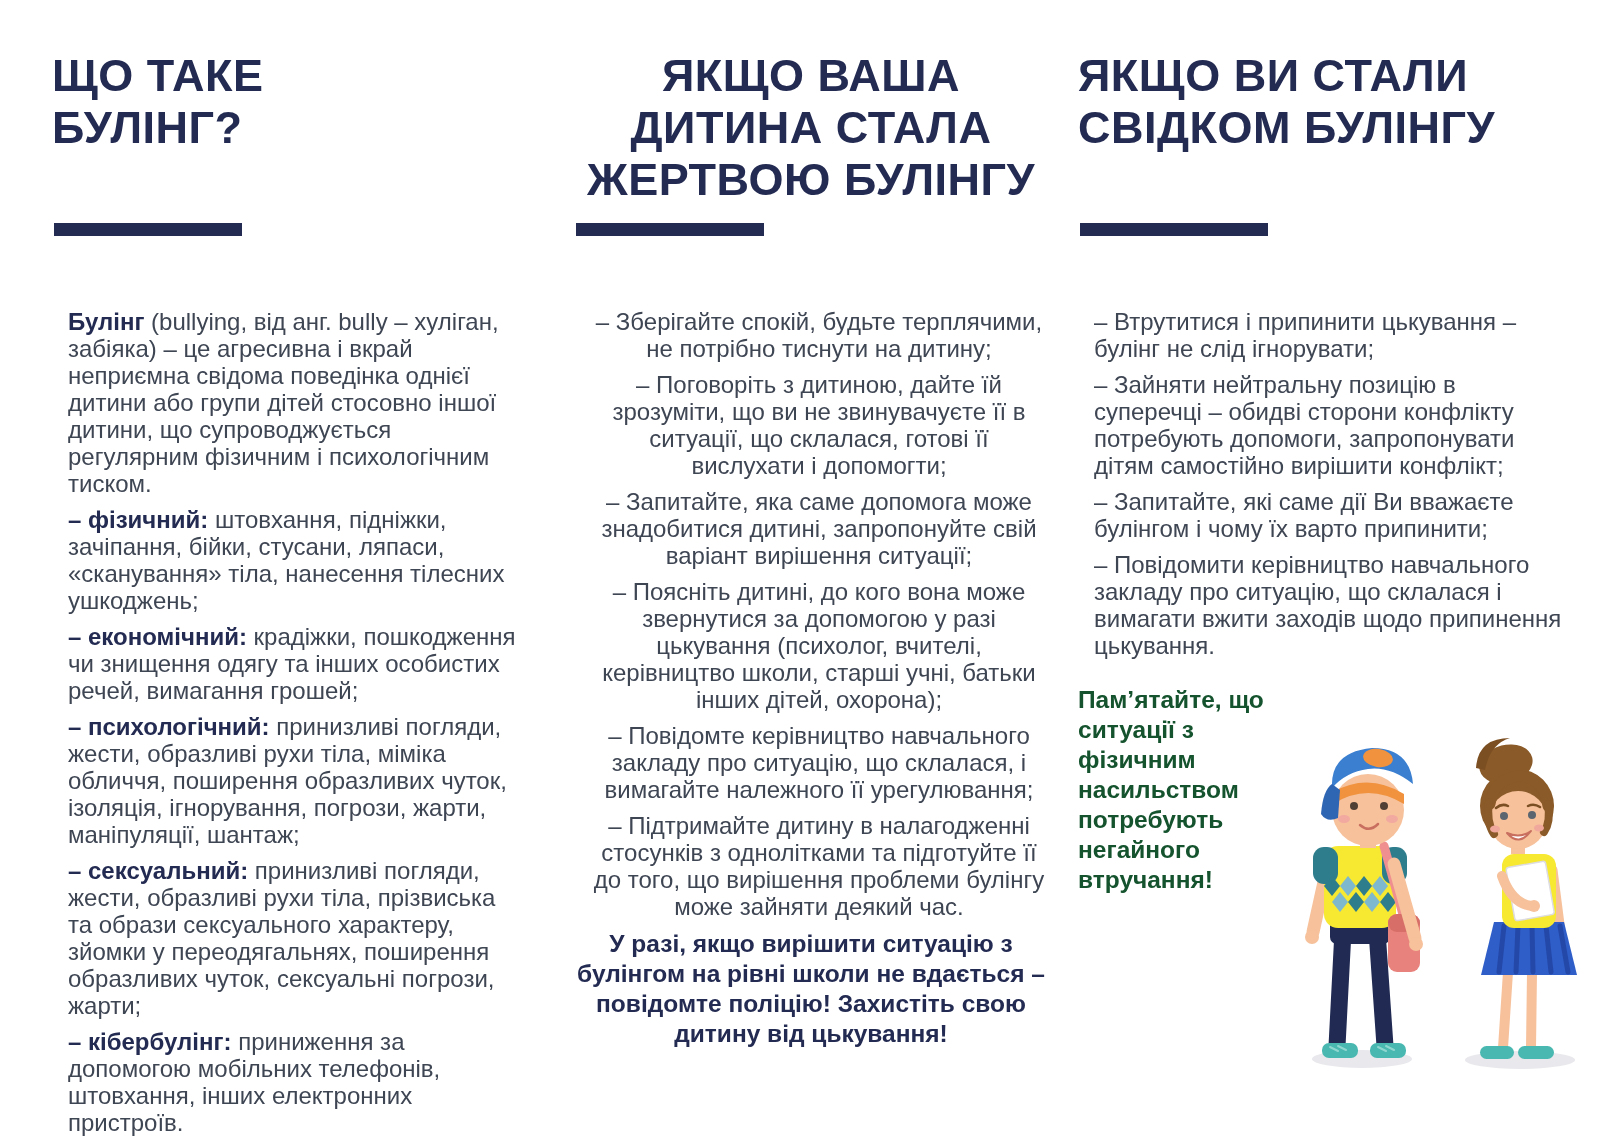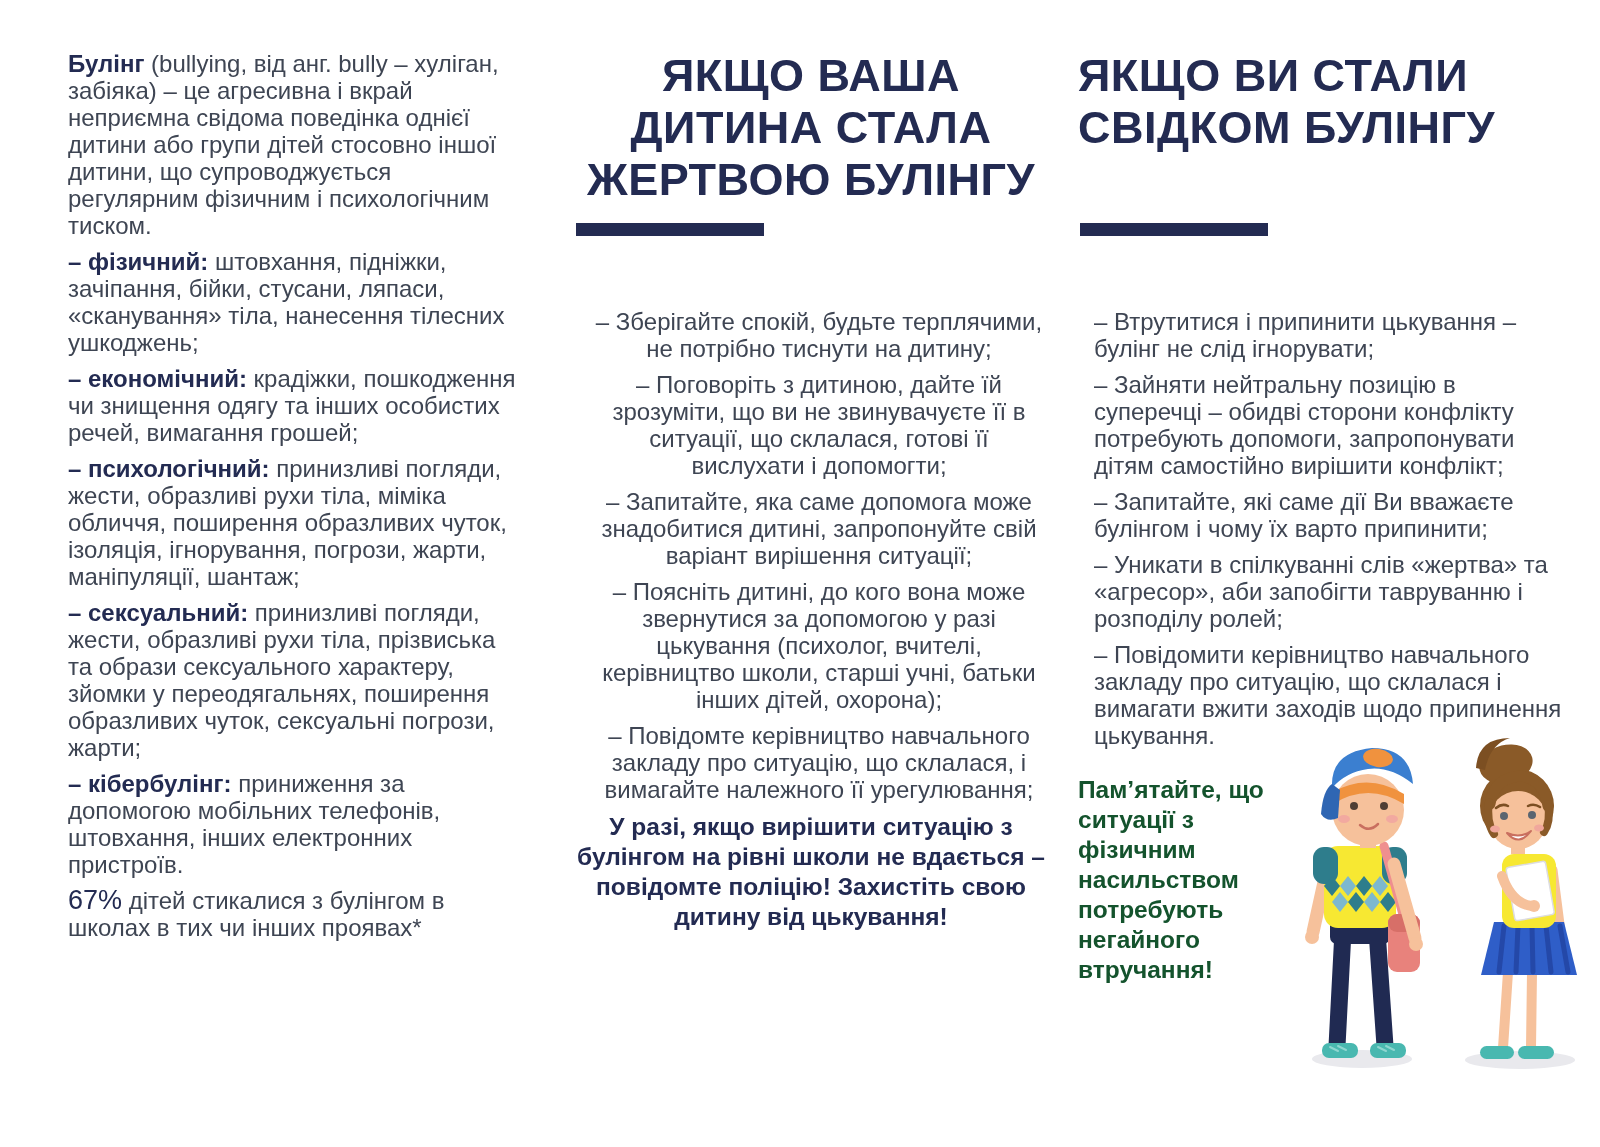--- a/index.html
+++ b/index.html
@@ -24,20 +24,25 @@
   .closing{margin:8px 0 0 0;font-size:24.5px;font-weight:700;color:#232b52;line-height:30px;}
   .note{margin:26px 0 0 0;width:230px;font-size:24.5px;font-weight:700;color:#14532d;line-height:30px;}
   .kids{position:absolute;left:1280px;top:718px;width:320px;height:420px;}
 </style>
 </head>
 <body>
 
 <div class="page">
 
   <div class="col col1">
+    <div class="title-block">
+      <h1 class="title">ЩО ТАКЕ
+БУЛІНГ?</h1>
+      <div class="bar"></div>
+    </div>
     <p class="b"><span class="lead">Булінг</span><span> (bullying, від анг. bully – хуліган, забіяка) – це агресивна і вкрай неприємна свідома поведінка однієї дитини або групи дітей стосовно іншої дитини, що супроводжується регулярним фізичним і психологічним тиском.</span></p>
     <p class="b"><span class="lead">– фізичний:</span><span> штовхання, підніжки, зачіпання, бійки, стусани, ляпаси, «сканування» тіла, нанесення тілесних ушкоджень;</span></p>
     <p class="b"><span class="lead">– економічний:</span><span> крадіжки, пошкодження чи знищення одягу та інших особистих речей, вимагання грошей;</span></p>
     <p class="b"><span class="lead">– психологічний:</span><span> принизливі погляди, жести, образливі рухи тіла, міміка обличчя, поширення образливих чуток, ізоляція, ігнорування, погрози, жарти, маніпуляції, шантаж;</span></p>
     <p class="b"><span class="lead">– сексуальний:</span><span> принизливі погляди, жести, образливі рухи тіла, прізвиська та образи сексуального характеру, зйомки у переодягальнях, поширення образливих чуток, сексуальні погрози, жарти;</span></p>
     <p class="b"><span class="lead">– кібербулінг:</span><span> приниження за допомогою мобільних телефонів, штовхання, інших електронних пристроїв.</span></p>
     <p class="b"><span class="stat-lead">67%</span><span> дітей стикалися з булінгом в школах в тих чи інших проявах*</span></p>
 
   </div>
 
@@ -46,33 +51,33 @@
       <h1 class="title">ЯКЩО ВАША
 ДИТИНА СТАЛА
 ЖЕРТВОЮ БУЛІНГУ</h1>
       <div class="bar"></div>
     </div>
     <p class="b">– Зберігайте спокій, будьте терплячими, не потрібно тиснути на дитину;</p>
     <p class="b">– Поговоріть з дитиною, дайте їй зрозуміти, що ви не звинувачуєте її в ситуації, що склалася, готові її вислухати і допомогти;</p>
     <p class="b">– Запитайте, яка саме допомога може знадобитися дитині, запропонуйте свій варіант вирішення ситуації;</p>
     <p class="b">– Поясніть дитині, до кого вона може звернутися за допомогою у разі цькування (психолог, вчителі, керівництво школи, старші учні, батьки інших дітей, охорона);</p>
     <p class="b">– Повідомте керівництво навчального закладу про ситуацію, що склалася, і вимагайте належного її урегулювання;</p>
+    <p class="b">– Підтримайте дитину в налагодженні стосунків з однолітками та підготуйте її до того, що вирішення проблеми булінгу може зайняти деякий час.</p>
     <p class="closing">У разі, якщо вирішити ситуацію з булінгом на рівні школи не вдається – повідомте поліцію! Захистіть свою дитину від цькування!</p>
   </div>
 
   <div class="col col3">
     <div class="title-block">
       <h1 class="title">ЯКЩО ВИ СТАЛИ
 СВІДКОМ БУЛІНГУ</h1>
       <div class="bar"></div>
     </div>
     <p class="b">– Втрутитися і припинити цькування – булінг не слід ігнорувати;</p>
     <p class="b">– Зайняти нейтральну позицію в суперечці – обидві сторони конфлікту потребують допомоги, запропонувати дітям самостійно вирішити конфлікт;</p>
     <p class="b">– Запитайте, які саме дії Ви вважаєте булінгом і чому їх варто припинити;</p>
-    <p class="b">– Уникати в спілкуванні слів «жертва» та «агресор», аби запобігти тавруванню і розподілу ролей;</p>
     <p class="b">– Повідомити керівництво навчального закладу про ситуацію, що склалася і вимагати вжити заходів щодо припинення цькування.</p>
     <p class="note">Пам’ятайте, що ситуації з фізичним насильством потребують негайного втручання!</p>
   </div>
 
   <svg class="kids" viewBox="0 0 320 420" aria-hidden="true">
 
     <g>
       <ellipse cx="82" cy="341" rx="50" ry="9" fill="#e9e9ed"></ellipse>
 
       <path d="M48,146 L33,214" stroke="#f6c19b" stroke-width="13" stroke-linecap="round" fill="none"></path>

